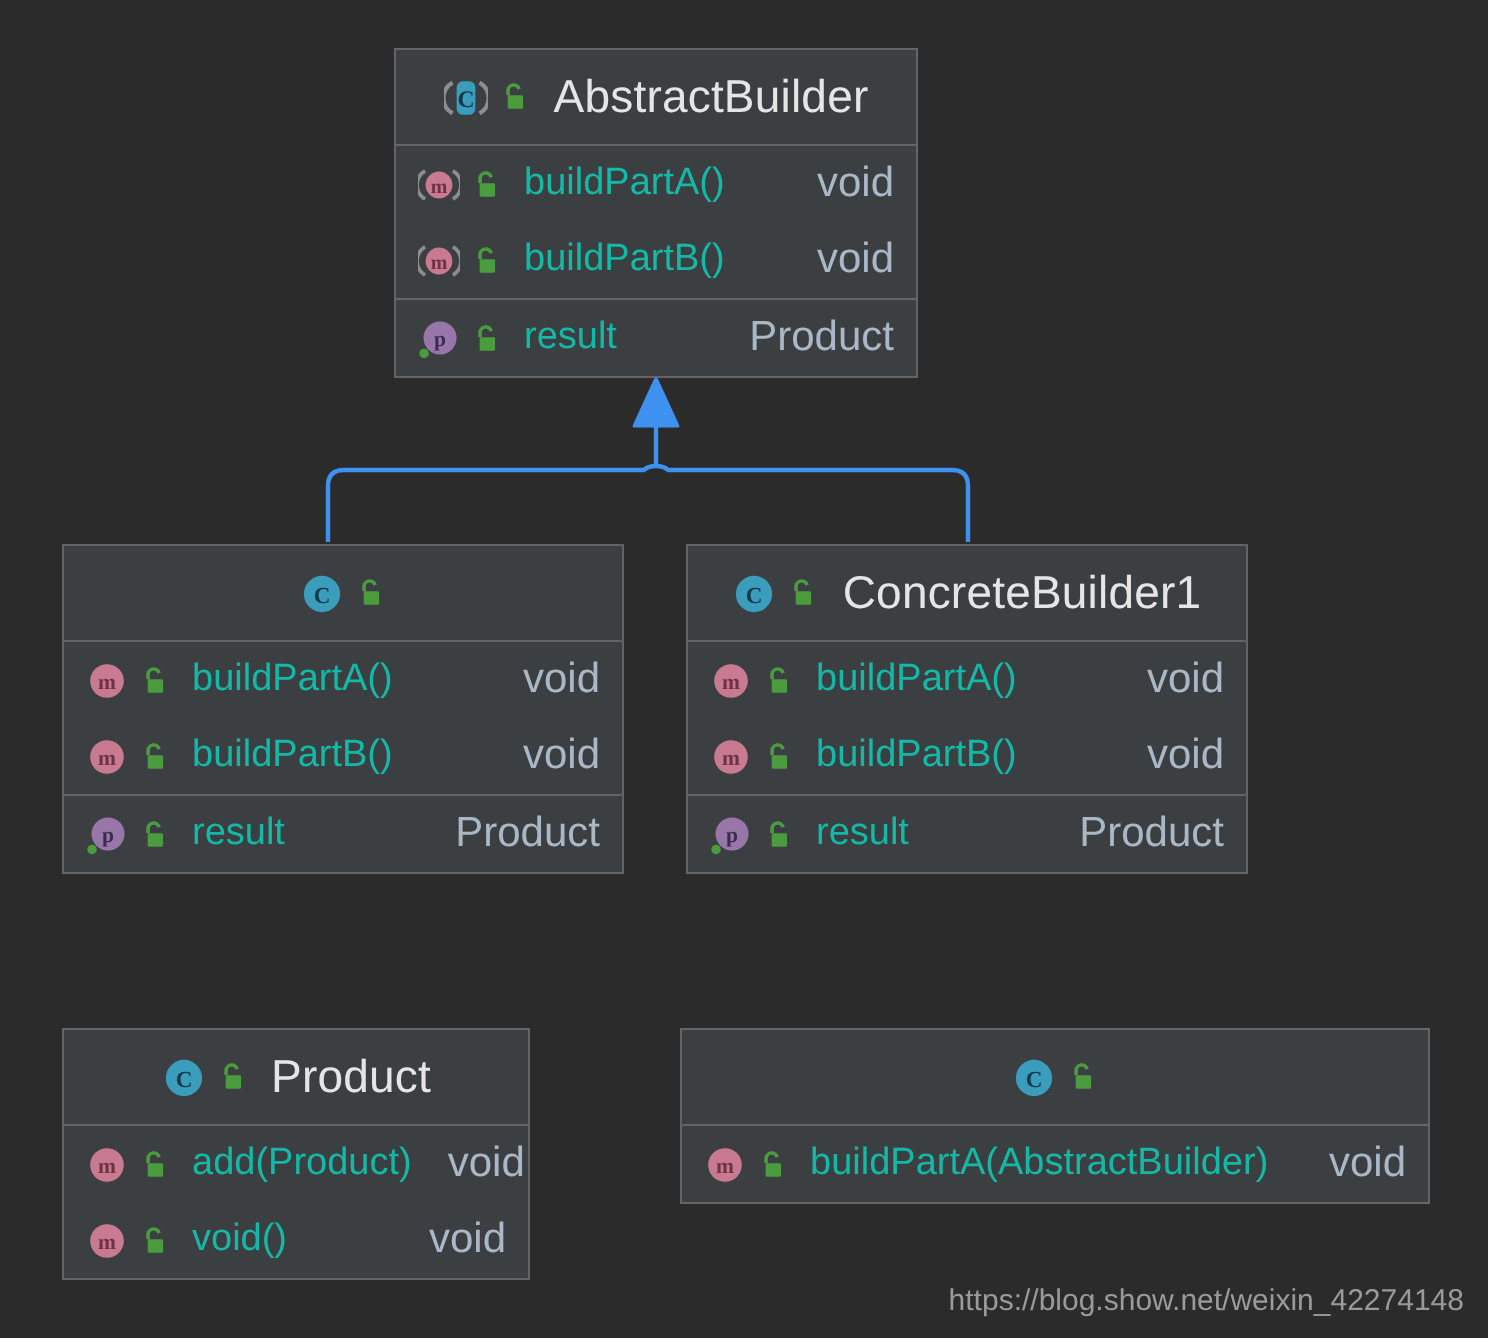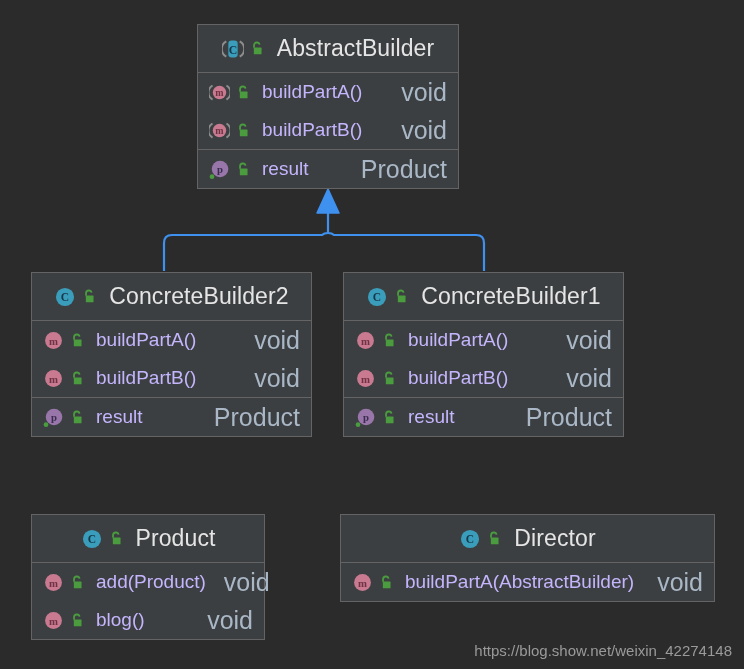--- a/index.html
+++ b/index.html
@@ -66,25 +66,25 @@
   .member-row {
     display: flex;
     align-items: center;
     box-sizing: border-box;
     padding: 0 11px;
     height: 38px;
     white-space: nowrap;
   }
   .member-name {
     font-size: 19px;
-    color: #c4b5fd;
+    color: #14b8a6;
     margin-left: 11px;
   }
   .member-type {
-    font-size: 25px;
+    font-size: 21px;
     color: #a9b7c6;
     margin-left: auto;
     padding-left: 18px;
   }
 
   
   .icon {
     display: inline-flex;
     align-items: center;
     justify-content: center;
@@ -206,21 +206,20 @@
               <circle cx="8" cy="8" r="6.6" fill="#3a9dbb"></circle>
               <text x="8" y="11.2" font-family="Liberation Serif, serif" font-size="8.4" font-weight="bold" fill="#15384a" text-anchor="middle">C</text>
             </svg>
           </span>
           <span class="icon icon-lock">
             <svg viewBox="0 0 16 16" width="100%" height="100%" xmlns="http://www.w3.org/2000/svg">
               <path d="M4.3 7.1 V4.4 a3 3 0 0 1 5.9 -0.55" fill="none" stroke="#4a9c3f" stroke-width="1.9"></path>
               <rect x="4.1" y="7.0" width="8.2" height="7.2" rx="0.7" fill="#4a9c3f"></rect>
             </svg>
           </span>
-          <span class="header-title">ConcreteBuilder2</span>
         </div>
         <div class="section">
           <div class="member-row">
             <span class="icon icon-member">
               <svg viewBox="0 0 16 16" width="100%" height="100%" xmlns="http://www.w3.org/2000/svg">
                 <circle cx="8" cy="8" r="6.4" fill="#c97a91"></circle>
                 <text x="8" y="11.1" font-family="Liberation Serif, serif" font-size="8.2" font-weight="bold" fill="#6d3344" text-anchor="middle">m</text>
               </svg>
             </span>
             <span class="icon icon-lock">
@@ -378,40 +377,39 @@
                 <circle cx="8" cy="8" r="6.4" fill="#c97a91"></circle>
                 <text x="8" y="11.1" font-family="Liberation Serif, serif" font-size="8.2" font-weight="bold" fill="#6d3344" text-anchor="middle">m</text>
               </svg>
             </span>
             <span class="icon icon-lock">
               <svg viewBox="0 0 16 16" width="100%" height="100%" xmlns="http://www.w3.org/2000/svg">
                 <path d="M4.3 7.1 V4.4 a3 3 0 0 1 5.9 -0.55" fill="none" stroke="#4a9c3f" stroke-width="1.9"></path>
                 <rect x="4.1" y="7.0" width="8.2" height="7.2" rx="0.7" fill="#4a9c3f"></rect>
               </svg>
             </span>
-            <span class="member-name">blog()</span>
+            <span class="member-name">void()</span>
             <span class="member-type">void</span>
           </div>
         </div>
       </div>
       <div class="uml-box" style="left: 340px; top: 514px; width: 375px;">
         <div class="box-header center">
           <span class="icon icon-class">
             <svg viewBox="0 0 16 16" width="100%" height="100%" xmlns="http://www.w3.org/2000/svg">
               <circle cx="8" cy="8" r="6.6" fill="#3a9dbb"></circle>
               <text x="8" y="11.2" font-family="Liberation Serif, serif" font-size="8.4" font-weight="bold" fill="#15384a" text-anchor="middle">C</text>
             </svg>
           </span>
           <span class="icon icon-lock">
             <svg viewBox="0 0 16 16" width="100%" height="100%" xmlns="http://www.w3.org/2000/svg">
               <path d="M4.3 7.1 V4.4 a3 3 0 0 1 5.9 -0.55" fill="none" stroke="#4a9c3f" stroke-width="1.9"></path>
               <rect x="4.1" y="7.0" width="8.2" height="7.2" rx="0.7" fill="#4a9c3f"></rect>
             </svg>
           </span>
-          <span class="header-title">Director</span>
         </div>
         <div class="section">
           <div class="member-row">
             <span class="icon icon-member">
               <svg viewBox="0 0 16 16" width="100%" height="100%" xmlns="http://www.w3.org/2000/svg">
                 <circle cx="8" cy="8" r="6.4" fill="#c97a91"></circle>
                 <text x="8" y="11.1" font-family="Liberation Serif, serif" font-size="8.2" font-weight="bold" fill="#6d3344" text-anchor="middle">m</text>
               </svg>
             </span>
             <span class="icon icon-lock">

